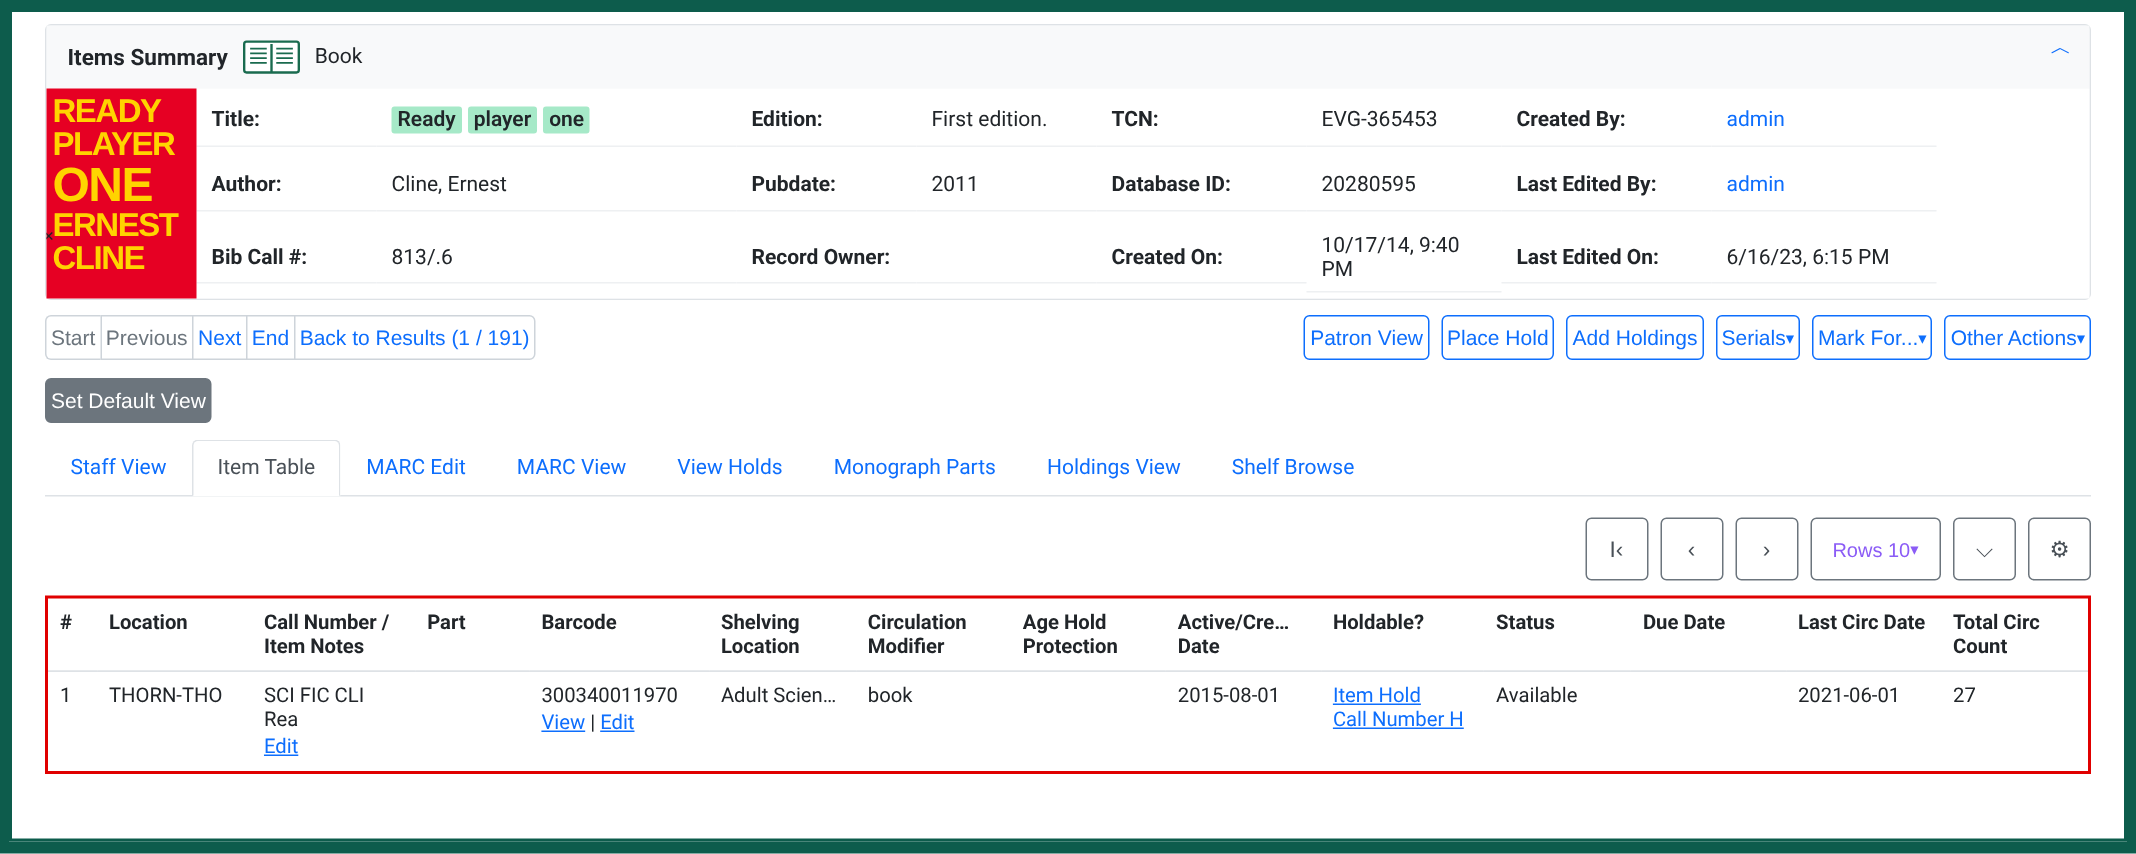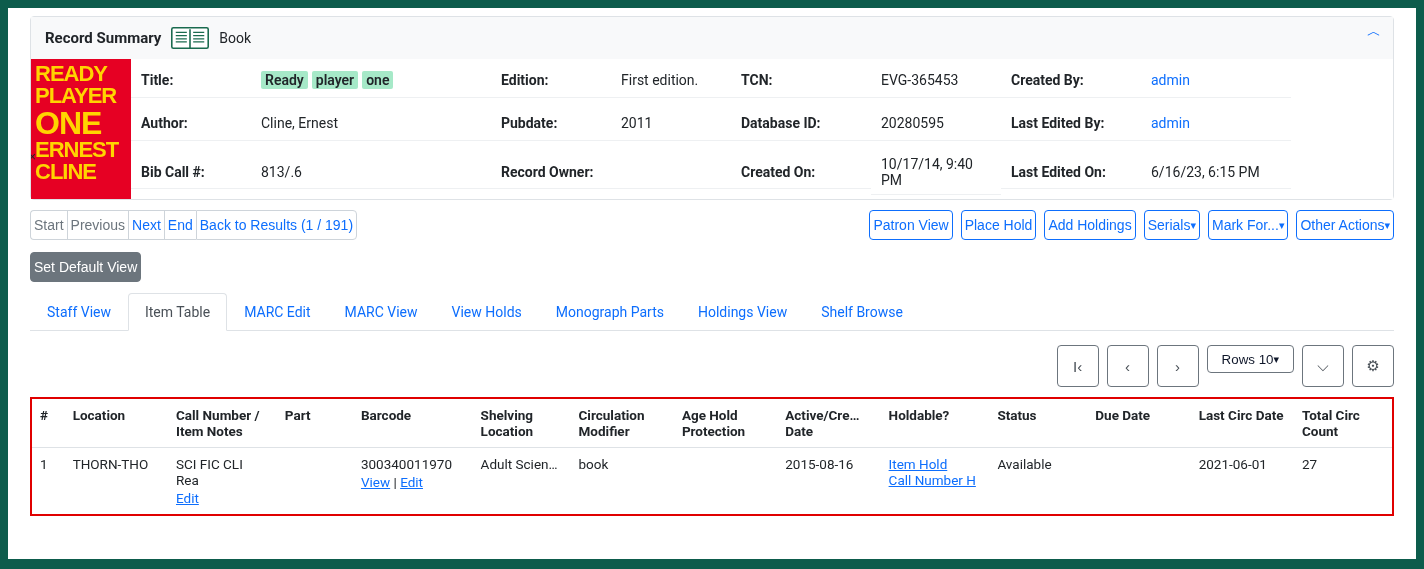--- a/index.html
+++ b/index.html
@@ -132,21 +132,21 @@
   .table-controls {
     display: flex; justify-content: flex-end; gap: 8px;
     margin-top: 14px;
   }
   .icon-btn {
     width: 42px; height: 42px;
     display:inline-flex; align-items:center; justify-content:center;
     border:1px solid #6c757d; border-radius:4px; background:#fff; cursor:pointer;
     color:#495057; font-size:15px;
   }
-  .rows-btn { height:28px; padding: 0 14px; border:1px solid #6c757d; border-radius:4px; background:#fff; color:#0f172a; display:inline-flex; align-items:center; cursor:pointer;}
+  .rows-btn { height:42px; padding: 0 14px; border:1px solid #6c757d; border-radius:4px; background:#fff; color:#8b5cf6; display:inline-flex; align-items:center; cursor:pointer;}
   .data-table-wrap {
     border: 2px solid #e00000;
     margin-top: 10px;
     padding: 0;
   }
   .data-table {
     width: 100%; border-collapse: collapse; table-layout: fixed;
   }
   .data-table th {
     text-align: left; font-weight: 700; padding: 8px 8px;
@@ -162,21 +162,21 @@
   .data-table tr:last-child td { border-bottom: none; }
   .sub-links { margin-top: 2px; }
 </style>
 </head>
 <body>
 
 <div class="frame">
 
   <div class="rec-summary-card">
     <div class="rec-summary-head">
-      <span class="title">Record Summary</span>
+      <span class="title">Items Summary</span>
       <span class="book-icon">
         <svg viewBox="0 0 48 32" width="38" height="26">
           <rect x="1" y="3" width="46" height="26" rx="2" fill="#fff" stroke="#1a6b4f" stroke-width="2"></rect>
           <path d="M24 5 v24" stroke="#1a6b4f" stroke-width="2"></path>
           <path d="M6 9 h14 M6 13 h14 M6 17 h14 M6 21 h14 M28 9 h14 M28 13 h14 M28 17 h14 M28 21 h14" stroke="#1a6b4f" stroke-width="1.5"></path>
         </svg>
       </span>
       <span>Book</span>
       <span class="collapse-caret">︿</span>
     </div>
@@ -330,21 +330,21 @@
           <td></td>
           <td>
             <span>300340011970</span>
             <div class="sub-links">
               <a href="#" class="link underline">View</a><span> | </span><a href="#" class="link underline">Edit</a>
             </div>
           </td>
           <td>Adult Scien…</td>
           <td>book</td>
           <td></td>
-          <td>2015-08-16</td>
+          <td>2015-08-01</td>
           <td>
             <a href="#" class="link underline">Item Hold</a><br>
             <a href="#" class="link underline">Call Number H</a>
           </td>
           <td>Available</td>
           <td></td>
           <td>2021-06-01</td>
           <td>27</td>
         </tr>
       </tbody>

